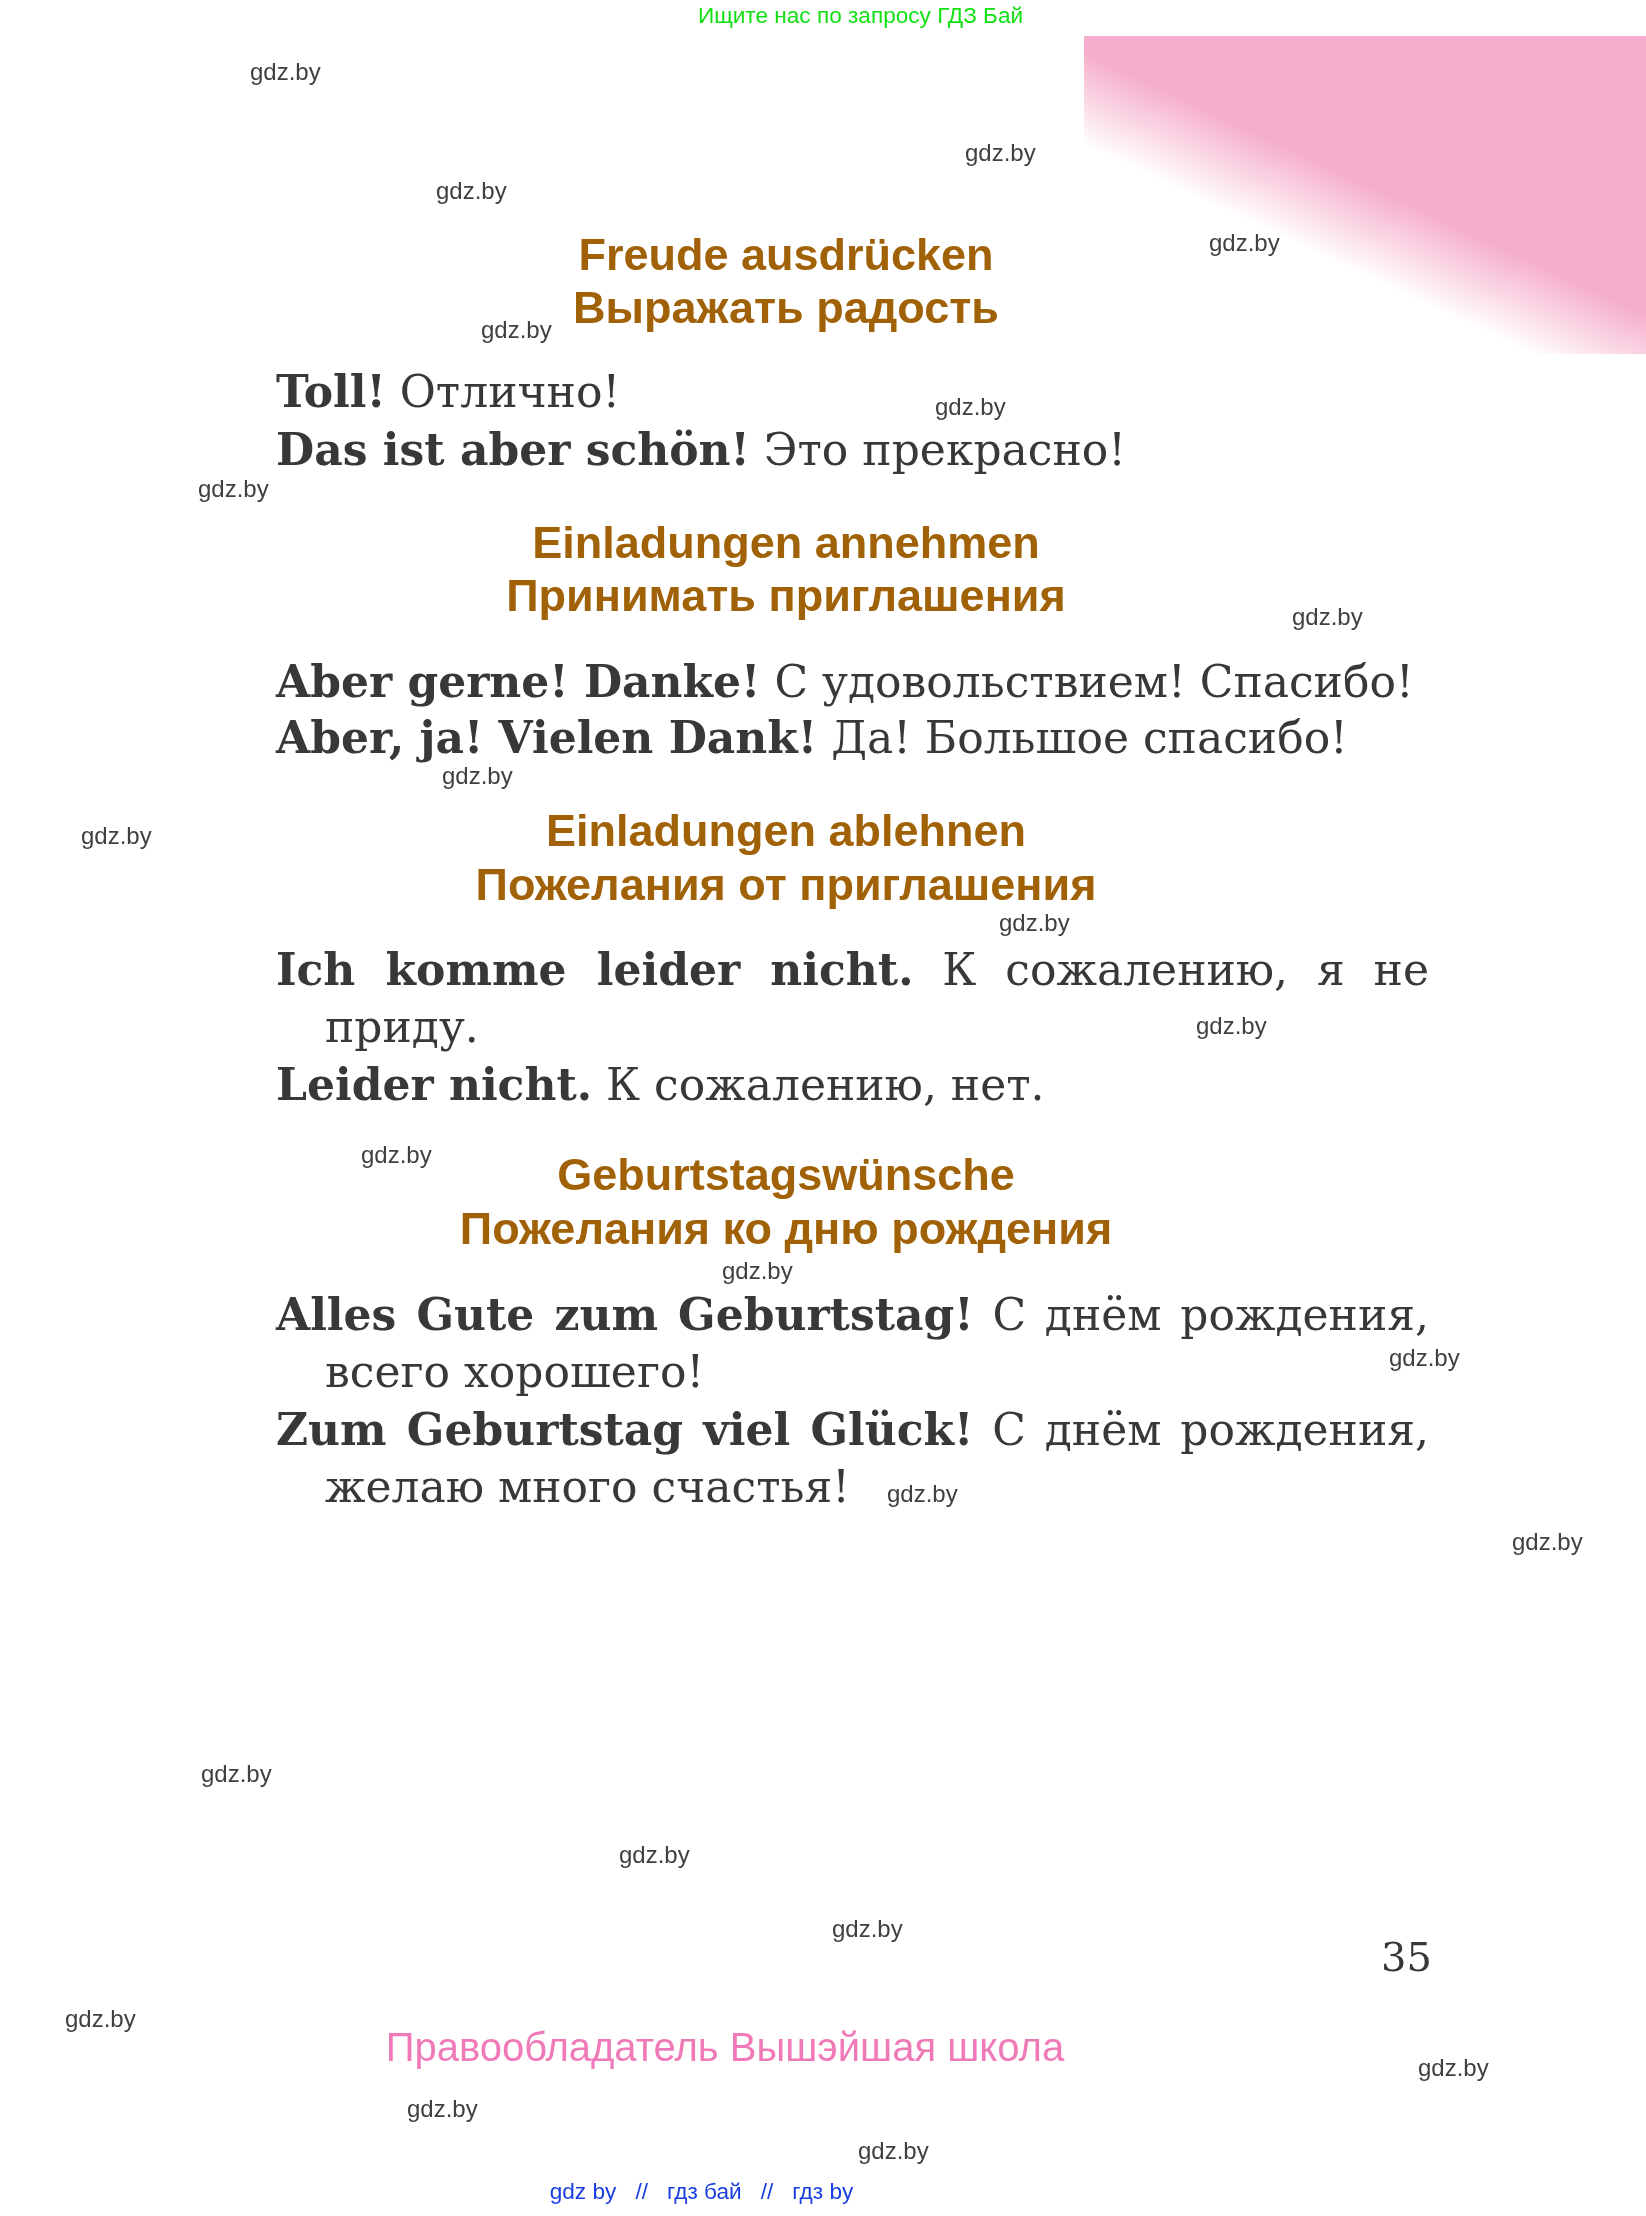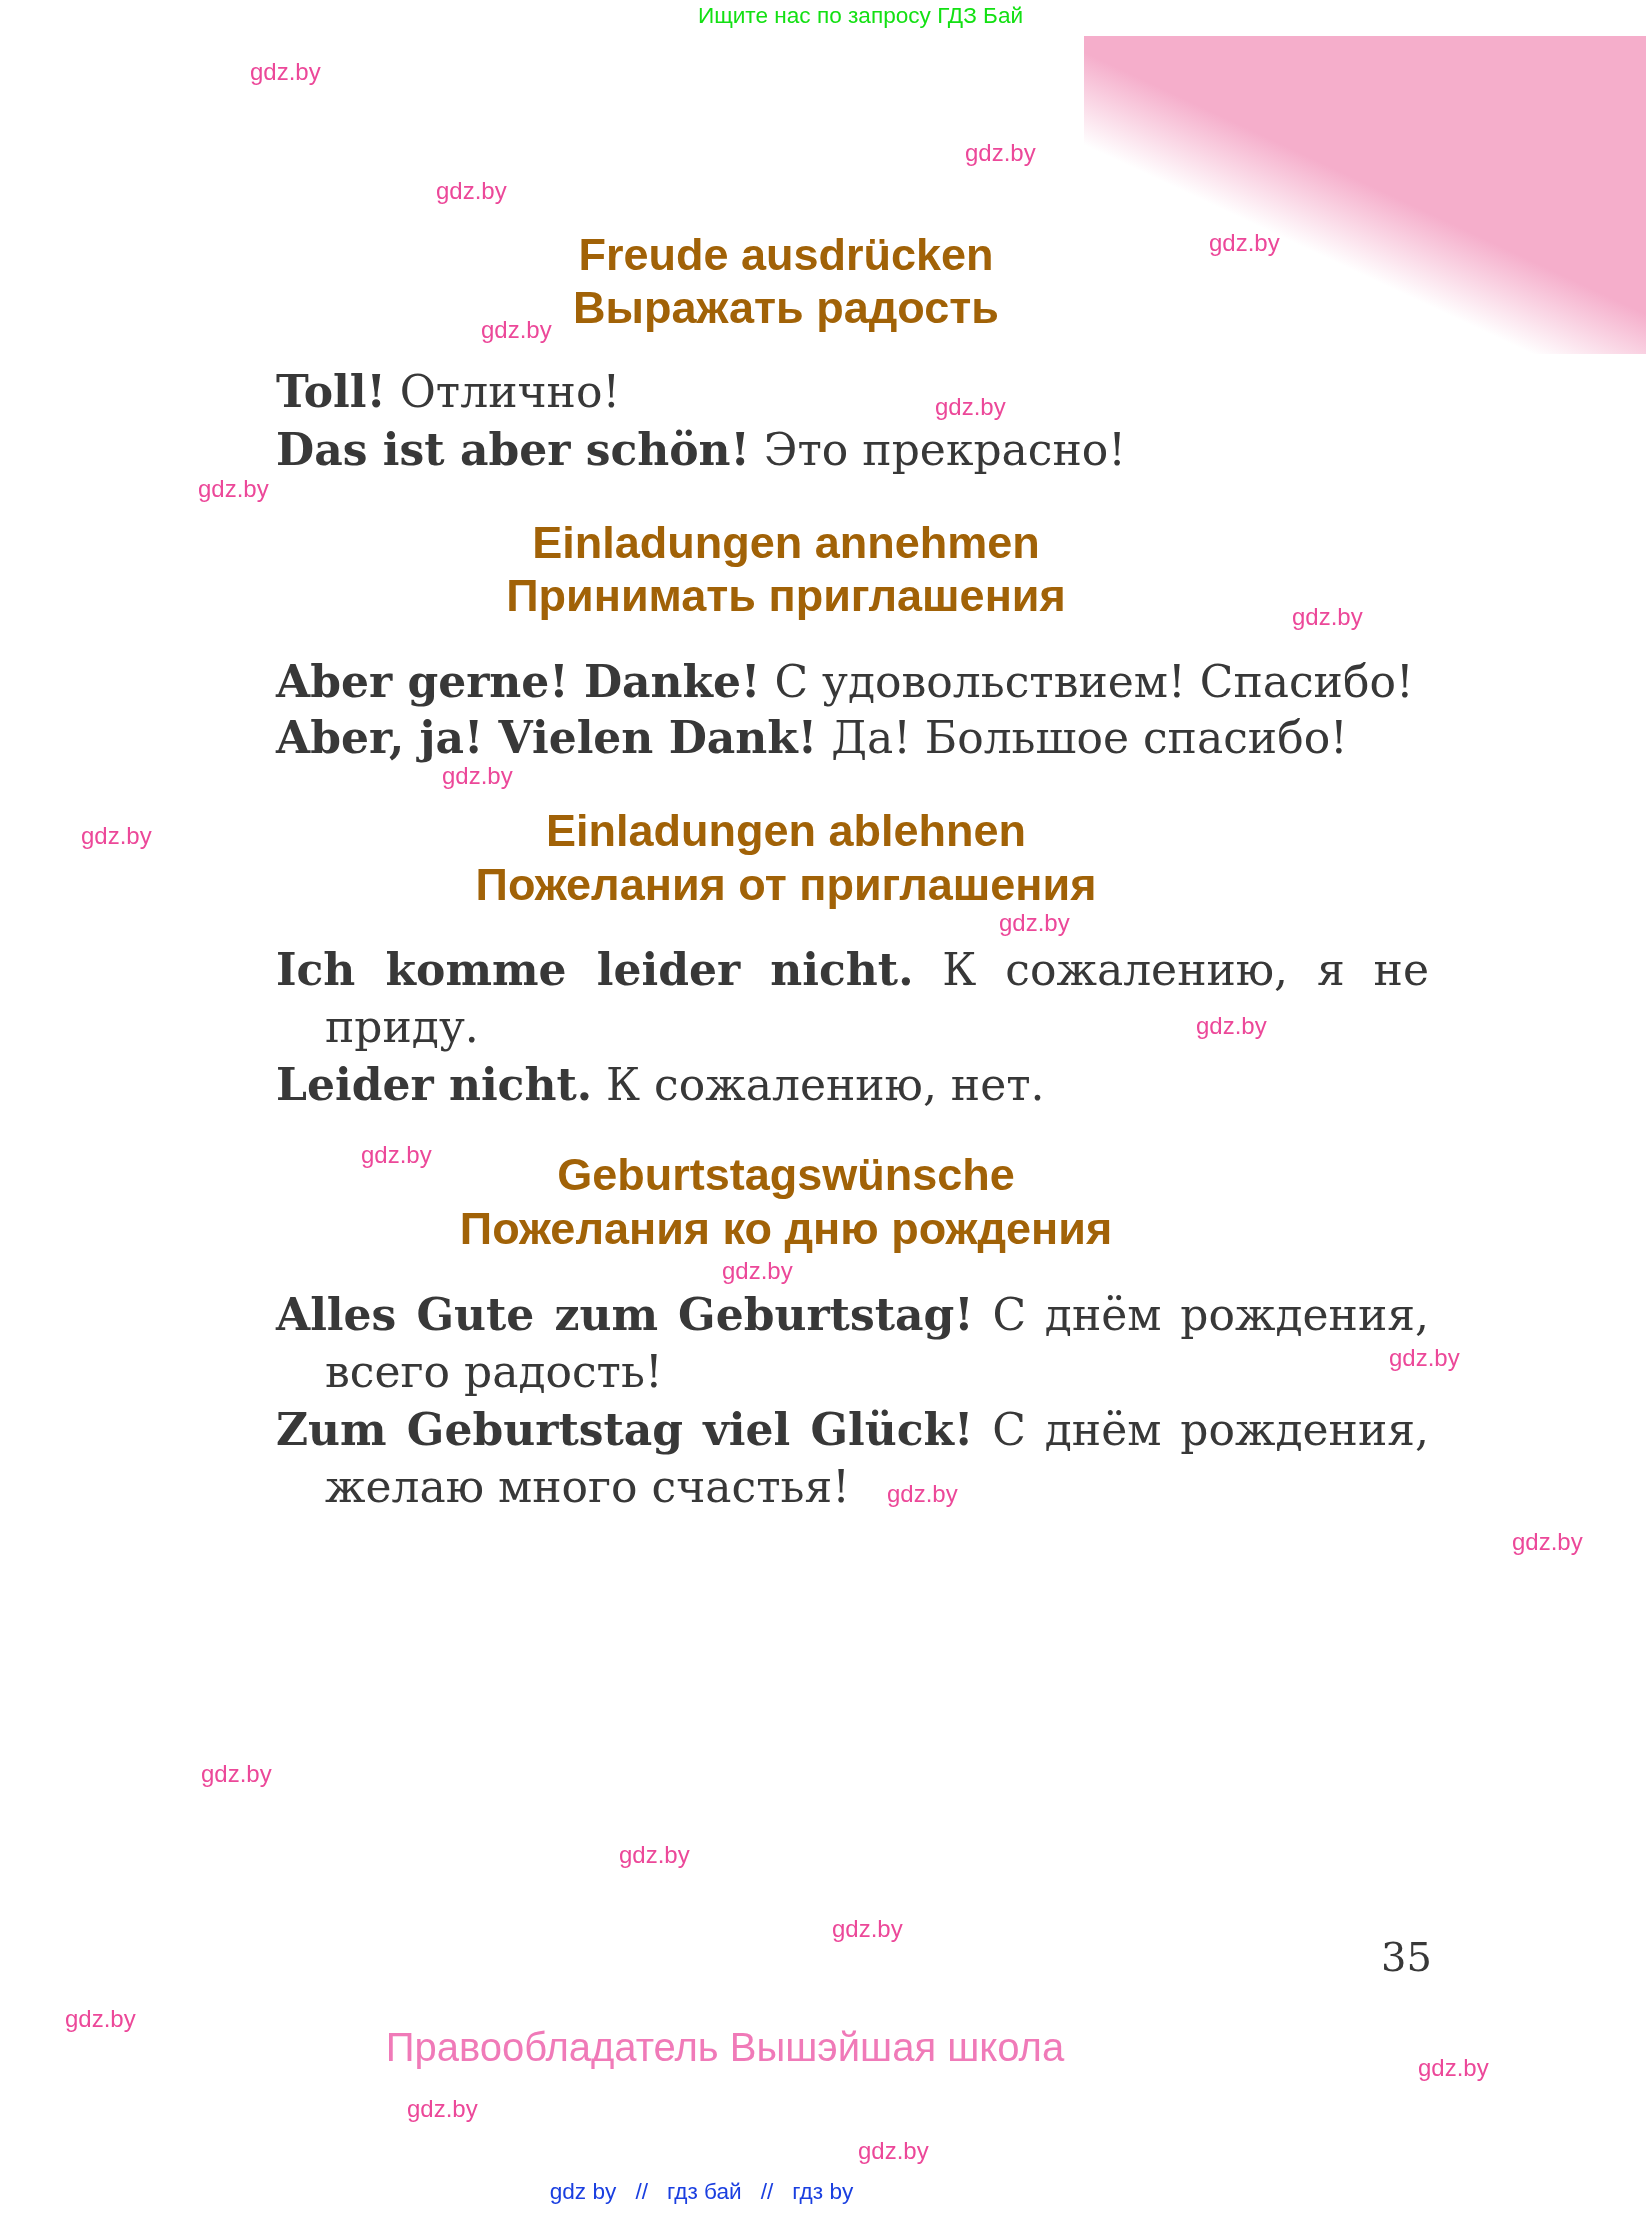--- a/index.html
+++ b/index.html
@@ -6,21 +6,21 @@
   body { width:1647px; height:2216px; background:#ffffff; position:relative; overflow:hidden; }
   .abs { position:absolute; }
   .top-banner { left:0; width:1647px; top:3.2px; text-align:center; color:#13e013; font-family:"Liberation Sans", sans-serif; font-size:22.6px;padding-left:37px; }
   .pink-corner { left:1084px; top:36px; width:563px; height:318px;
     background: linear-gradient(205deg, #f5aecb 0%, #f5aecb 48%, rgba(245,174,203,0) 64%); }
   .heading { left:0; width:1572px; text-align:center; color:#a16207; font-family:"Liberation Sans", sans-serif; font-weight:bold; font-size:45px; line-height:53px; }
   .line { left:276px; width:1153px; color:#383838; font-family:"DejaVu Serif", serif; font-size:44px; line-height:56px; white-space:nowrap; }
   .line .de { font-weight:bold; }
   .line.justify { white-space:normal; text-align:justify; text-align-last:justify; }
   .indent { left:325px; }
-  .wm { color:#ec4899; font-family:"Liberation Sans", sans-serif; font-size:24px; }
+  .wm { color:#404040; font-family:"Liberation Sans", sans-serif; font-size:24px; }
   .page-num { left:1381px; top:1934px; color:#383838; font-family:"DejaVu Serif", serif; font-size:40px; }
   .copyright { left:0; width:1450px; top:2025px; text-align:center; color:#f07ab8; font-family:"Liberation Sans", sans-serif; font-size:40px; }
   .footer-links { left:0; width:1403px; top:2179px; text-align:center; color:#1a3fe0; font-family:"Liberation Sans", sans-serif; font-size:22.6px; }
   .footer-links span { margin:0 6.4px; }
 </style>
 </head>
 <body>
 
 <div class="abs top-banner">Ищите нас по запросу ГДЗ Бай</div>
 <div class="abs pink-corner"></div>
@@ -37,21 +37,21 @@
 
 <div class="abs heading" style="top:804px;">Einladungen ablehnen</div>
 <div class="abs heading" style="top:858px;">Пожелания от приглашения</div>
 <div class="abs line justify" style="top:942px;"><span class="de">Ich komme leider nicht.</span> <span>К сожалению, я не</span></div>
 <div class="abs line indent" style="top:999px;">приду.</div>
 <div class="abs line" style="top:1057px;"><span class="de">Leider nicht.</span> <span>К сожалению, нет.</span></div>
 
 <div class="abs heading" style="top:1148px;">Geburtstagswünsche</div>
 <div class="abs heading" style="top:1202px;">Пожелания ко дню рождения</div>
 <div class="abs line justify" style="top:1287px;"><span class="de">Alles Gute zum Geburtstag!</span> <span>С днём рождения,</span></div>
-<div class="abs line indent" style="top:1344px;">всего радость!</div>
+<div class="abs line indent" style="top:1344px;">всего хорошего!</div>
 <div class="abs line justify" style="top:1402px;"><span class="de">Zum Geburtstag viel Glück!</span> <span>С днём рождения,</span></div>
 <div class="abs line indent" style="top:1459px;">желаю много счастья!</div>
 
 <div class="abs wm" style="left:250px;top:58px;">gdz.by</div>
 <div class="abs wm" style="left:965px;top:139px;">gdz.by</div>
 <div class="abs wm" style="left:436px;top:177px;">gdz.by</div>
 <div class="abs wm" style="left:1209px;top:229px;">gdz.by</div>
 <div class="abs wm" style="left:481px;top:316px;">gdz.by</div>
 <div class="abs wm" style="left:935px;top:393px;">gdz.by</div>
 <div class="abs wm" style="left:198px;top:475px;">gdz.by</div>

